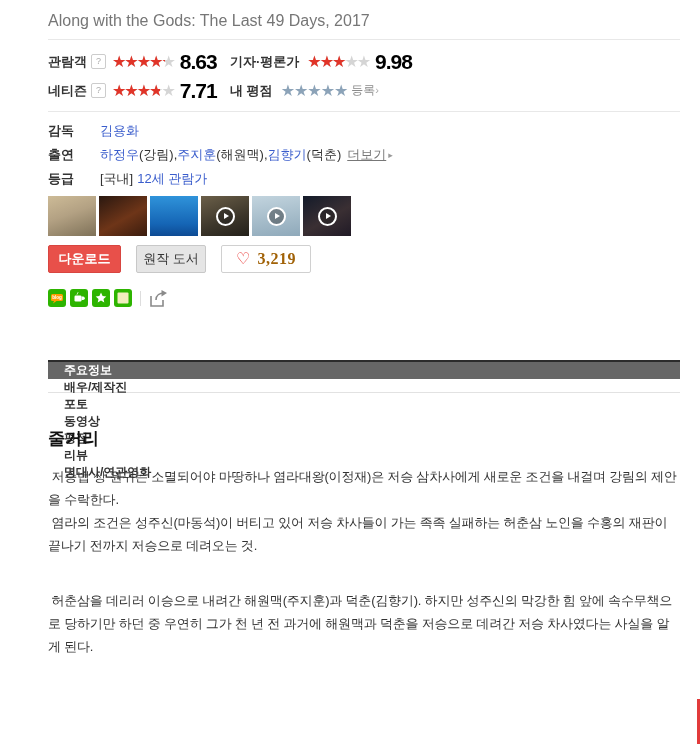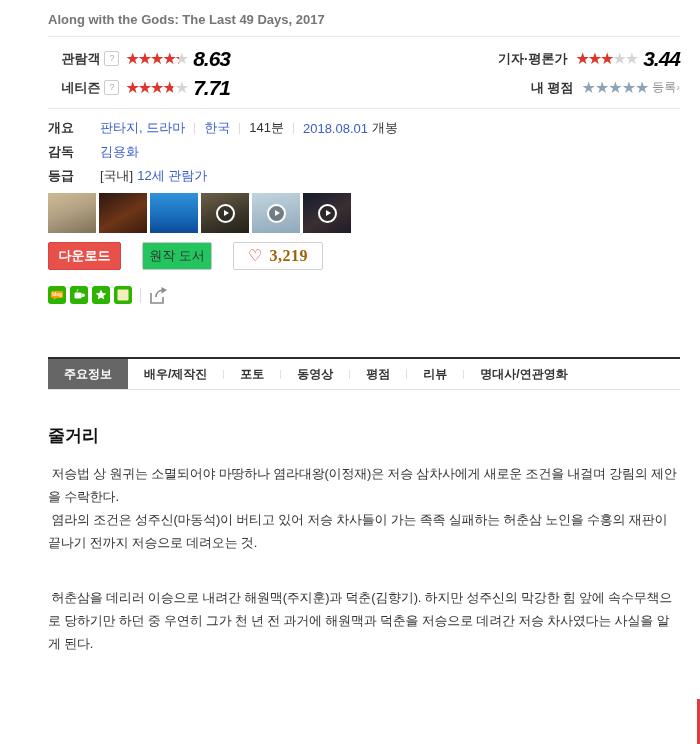--- a/index.html
+++ b/index.html
@@ -3,30 +3,30 @@
 <meta charset="utf-8">
 <style>
   html,body{margin:0;padding:0;}
   body{
     width:700px;height:744px;background:#ffffff;overflow:hidden;position:relative;
     font-family:"Liberation Sans","DejaVu Sans",sans-serif;color:#333;
   }
   .content{padding:12px 20px 0 48px;}
 
   
-  .movie-title{font-size:13px;font-weight:bold;color:#767676;padding-bottom:9px;border-bottom:1px solid #e8e8e8;}
+  .movie-title{font-size:16px;font-weight:normal;color:#767676;padding-bottom:9px;border-bottom:1px solid #e8e8e8;}
 
   
   .ratings{display:grid;grid-template-columns:182px 1fr;padding:7px 0 6px;border-bottom:1px solid #e8e8e8;}
-  .rating-item{display:flex;align-items:center;height:29px;justify-content:flex-end;}
+  .rating-item{display:flex;align-items:center;height:29px;}
   .rating-label{font-size:13px;font-weight:bold;color:#333;margin-right:4px;white-space:nowrap;}
   .help{width:13px;height:13px;border:1px solid #ccc;border-radius:2px;color:#aaa;font-size:9px;line-height:13px;text-align:center;margin-right:6px;flex:none;background:#fff;}
   .stars{position:relative;font-size:16px;letter-spacing:-2px;color:#d5d5d5;line-height:1;white-space:nowrap;}
   .stars .fill{position:absolute;left:0;top:0;overflow:hidden;white-space:nowrap;color:#e13428;}
-  .score{font-size:21px;font-weight:bold;color:#000;margin-left:6px;letter-spacing:-1px;font-style:italic;}
+  .score{font-size:21px;font-weight:bold;color:#000;margin-left:6px;letter-spacing:-1px;}
   .my-stars{font-size:16px;letter-spacing:-1px;color:#8ca3b8;line-height:1;}
   .register{font-size:12px;color:#8a8a8a;margin-left:4px;text-decoration:none;}
   .register .arr{font-size:11px;color:#aaa;}
 
   
   .info-table{padding:7px 0 0;font-size:13px;}
   .info-row{display:flex;align-items:center;height:24px;}
   .info-label{width:33px;font-weight:bold;color:#333;margin-right:19px;flex:none;}
   .blue{color:#3a5dcc;text-decoration:none;}
   .plain{color:#333;}
@@ -42,36 +42,36 @@
   .t2{background:linear-gradient(150deg,#2a1810 0%,#6e3518 55%,#3a1c0e 100%);}
   .t3{background:linear-gradient(180deg,#2f93da 0%,#1565b5 70%,#0d4a93 100%);}
   .t4{background:linear-gradient(160deg,#6b5f49 0%,#3c362a 60%,#23201a 100%);}
   .t5{background:linear-gradient(170deg,#c2d4de 0%,#a3bac8 60%,#8fa9ba 100%);}
   .t6{background:linear-gradient(150deg,#141b2a 0%,#3a2f33 55%,#201a26 100%);}
   .playwrap{position:absolute;inset:0;display:flex;align-items:center;justify-content:center;}
   .play{width:15px;height:15px;border:2px solid #fff;border-radius:50%;background:rgba(30,30,30,.4);display:flex;align-items:center;justify-content:center;}
   .play::after{content:"";display:block;border-left:5px solid #fff;border-top:3px solid transparent;border-bottom:3px solid transparent;margin-left:2px;}
 
   
-  .actions{display:flex;gap:21px;margin-top:9px;}
+  .actions{display:flex;gap:15px;margin-top:9px;}
   .btn{height:28px;display:flex;align-items:center;justify-content:center;font-size:13px;border-radius:2px;cursor:pointer;box-sizing:border-box;}
   .btn-download{width:73px;background:#e8504a;border:1px solid #d84540;color:#fff;font-weight:bold;}
-  .btn-book{width:70px;background:#22c55e;border:1px solid #c8c8c8;color:#333;}
+  .btn-book{width:70px;background:#e5e5e5;border:1px solid #c8c8c8;color:#333;}
   .btn-like{min-width:90px;background:#fff;border:1px solid #d0d0d0;padding:0 13px;}
   .heart{color:#e8312f;font-size:16px;margin-right:7px;line-height:1;}
   .like-count{font-family:"Liberation Serif","DejaVu Serif",serif;font-weight:bold;font-size:16px;color:#a16207;letter-spacing:0.5px;}
 
   
   .sns{display:flex;align-items:center;margin-top:15px;height:20px;}
   .sns-icon{width:18px;height:18px;margin-right:4px;cursor:pointer;}
   .sns-divider{width:1px;height:15px;background:#ddd;margin:0 7px 0 4px;}
   .share-icon{cursor:pointer;display:flex;align-items:center;}
 
   
-  .tabbar{margin-top:52px;border-top:2px solid #2b2b2b;border-bottom:1px solid #e2e2e2;height:30px;display:flex;align-items:stretch;}
+  .tabbar{margin-top:52px;border-top:2px solid #2b2b2b;border-bottom:1px solid #e2e2e2;height:30px;display:flex;align-items:stretch;flex-direction:column;}
   .tab{display:flex;align-items:center;padding:0 16px;font-size:12px;font-weight:bold;color:#333;cursor:pointer;white-space:nowrap;}
   .tab.active{background:#666;color:#fff;}
   .tab-sep{width:1px;height:9px;background:#e0e0e0;align-self:center;}
 
   
   .syn-heading{font-size:17px;font-weight:bold;color:#111;margin:34px 0 15px;}
   .syn p{font-size:13px;color:#333;line-height:23px;margin:0;white-space:pre-wrap;letter-spacing:-0.2px;}
   .syn p.gap{margin-top:32px;}
 
   
@@ -94,55 +94,54 @@
       </span>
       <span class="score">8.63</span>
     </div>
     <div class="rating-item">
       <span class="rating-label">기자·평론가</span>
       <span class="sp"></span>
       <span class="stars">
         <span>★★★★★</span>
         <span class="fill" style="width:63.1%">★★★★★</span>
       </span>
-      <span class="score">3.44</span>
+      <span class="score">9.98</span>
     </div>
     <div class="rating-item">
       <span class="rating-label">네티즌</span>
       <span class="help">?</span>
       <span class="stars">
         <span>★★★★★</span>
         <span class="fill" style="width:77.1%">★★★★★</span>
       </span>
       <span class="score">7.71</span>
     </div>
     <div class="rating-item">
       <span class="rating-label">내 평점</span>
       <span class="sp"></span>
       <span class="my-stars">★★★★★</span>
       <a class="register" href="#"><span>등록</span><span class="arr">›</span></a>
     </div>
   </div>
 
   <div class="info-table">
     <div class="info-row">
-      <span class="info-label">개요</span>
-      <a class="blue" href="#">판타지, 드라마</a>
-      <span class="vbar"></span>
-      <a class="blue" href="#">한국</a>
-      <span class="vbar"></span>
-      <span class="plain">141분</span>
-      <span class="vbar"></span>
-      <a class="blue" href="#">2018.08.01</a>
-      <span class="sp"></span>
-      <span class="plain">개봉</span>
-    </div>
-    <div class="info-row">
       <span class="info-label">감독</span>
       <a class="blue" href="#">김용화</a>
+    </div>
+    <div class="info-row">
+      <span class="info-label">출연</span>
+      <a class="blue" href="#">하정우</a>
+      <span class="plain">(강림), </span>
+      <a class="blue" href="#">주지훈</a>
+      <span class="plain">(해원맥), </span>
+      <a class="blue" href="#">김향기</a>
+      <span class="plain">(덕춘)</span>
+      <a class="more" href="#">더보기</a>
+      <span class="more-arrow">▸</span>
     </div>
     <div class="info-row">
       <span class="info-label">등급</span>
       <span class="plain">[국내]</span>
       <span class="sp"></span>
       <a class="blue" href="#">12세 관람가</a>
     </div>
   </div>
 
   <div class="thumbs">

